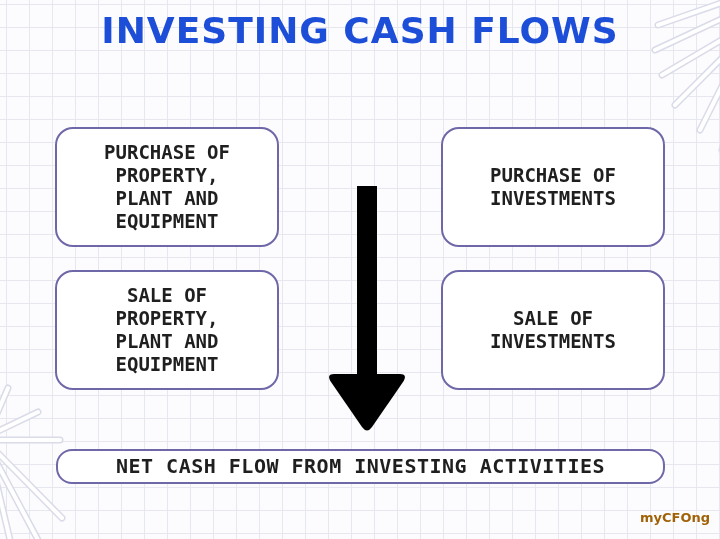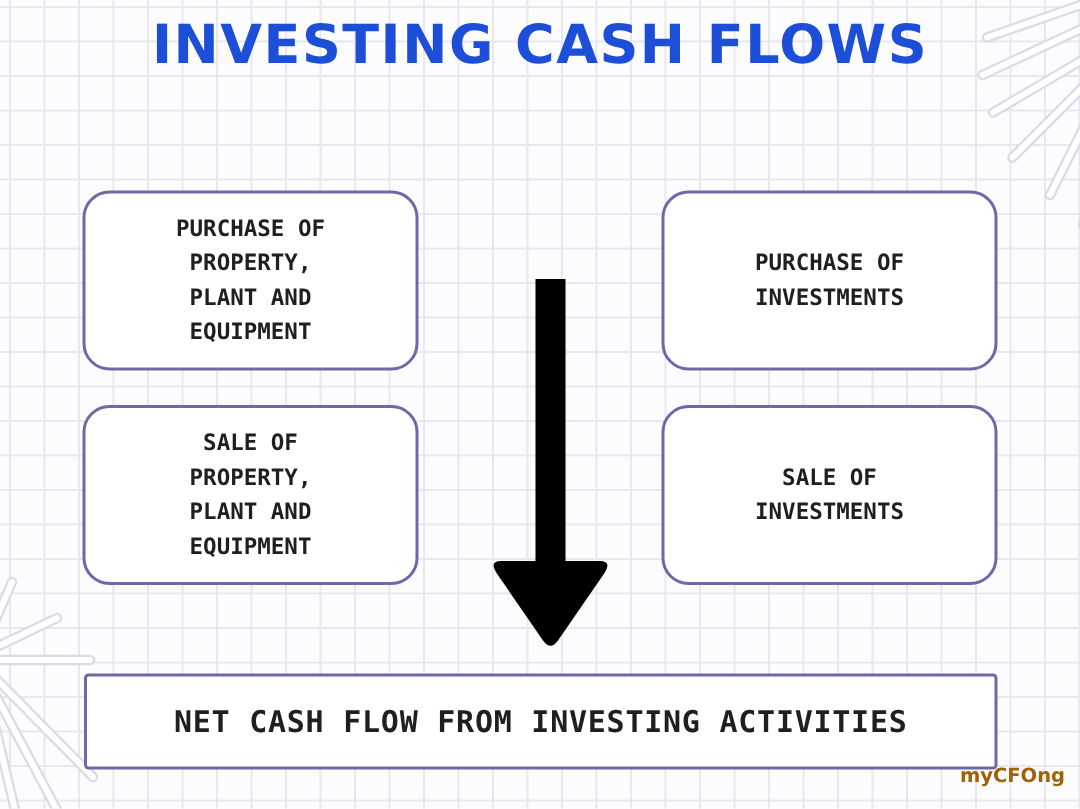--- a/index.html
+++ b/index.html
@@ -16,29 +16,29 @@
   .title {
     position:absolute; left:0; top:10px; width:720px; text-align:center;
     font-family:"DejaVu Sans","Liberation Sans",sans-serif;
     font-weight:bold; font-size:36px; letter-spacing:1px;
     color:#1d4ed8;
   }
   .box {
     position:absolute; background:#ffffff; border:2px solid #6f68a8;
     border-radius:18px; box-sizing:border-box;
     display:flex; align-items:center; justify-content:center; text-align:center;
-    color:#1f1f1f; font-weight:bold; font-size:15px; line-height:23px;
+    color:#1f1f1f; font-weight:bold; font-size:19px; line-height:23px;
     white-space:pre-line;
   }
   .box span { display:block; }
   #b1 { left:55px; top:127px; width:224px; height:120px; }
   #b2 { left:441px; top:127px; width:224px; height:120px; }
   #b3 { left:55px; top:270px; width:224px; height:120px; }
   #b4 { left:441px; top:270px; width:224px; height:120px; }
-  #b5 { left:56px; top:449px; width:609px; height:64px; border-radius:3px; font-size:20px; letter-spacing:0.5px; }
+  #b5 { left:56px; top:449px; width:609px; height:35px; border-radius:16px; font-size:20px; letter-spacing:0.5px; }
   .arrow { position:absolute; left:322px; top:184px; }
   .logo {
     position:absolute; right:10px; top:510px;
     font-family:"DejaVu Sans","Liberation Sans",sans-serif;
     font-weight:bold; font-size:13px; color:#a16207;
   }
   .burst { position:absolute; }
 </style>
 </head>
 <body>

